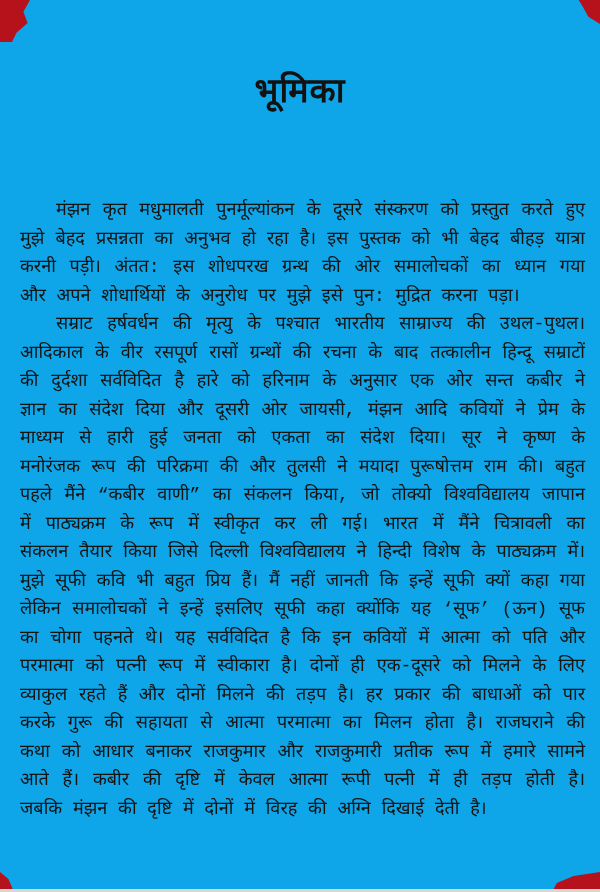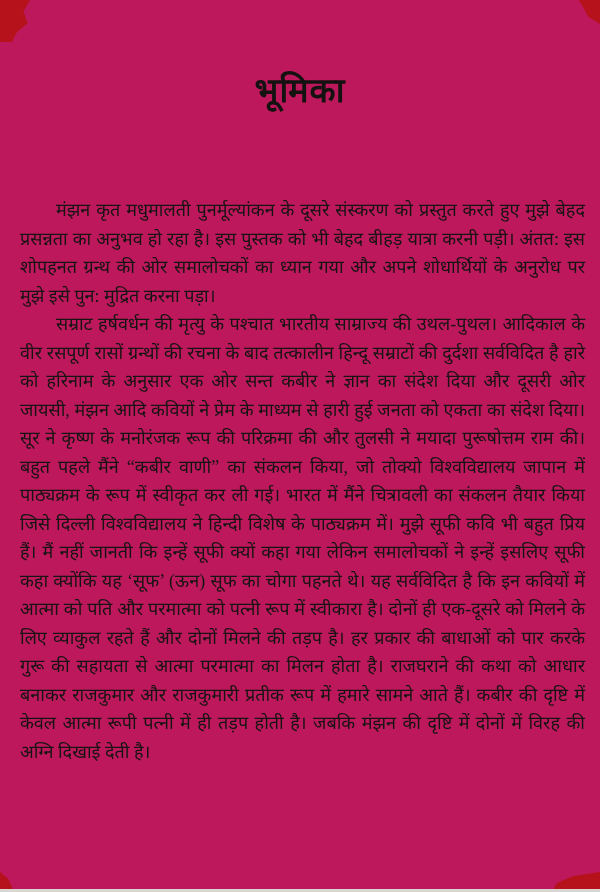--- a/index.html
+++ b/index.html
@@ -5,23 +5,23 @@
   html, body {
     margin: 0;
     padding: 0;
     background: #e8e8e6;
   }
   .page {
     position: relative;
     width: 600px;
     height: 892px;
     margin: 0 auto;
-    background: #be185d;
+    background: #0ea5e9;
     overflow: hidden;
-    font-family: Liberation Serif, serif;
+    font-family: Liberation Mono, monospace;
     color: #161412;
   }
   .page-title {
     margin-top: 66px;
     text-align: center;
     font-size: 34px;
     font-weight: bold;
     letter-spacing: 1px;
     color: #141210;
   }
@@ -75,19 +75,19 @@
 <div class="page">
 
   <div class="corner tl"></div>
   <div class="corner tr"></div>
   <div class="corner bl"></div>
   <div class="corner br"></div>
 
   <h1 class="page-title">भूमिका</h1>
 
   <div class="content">
-    <p>मंझन कृत मधुमालती पुनर्मूल्यांकन के दूसरे संस्करण को प्रस्तुत करते हुए मुझे बेहद प्रसन्नता का अनुभव हो रहा है। इस पुस्तक को भी बेहद बीहड़ यात्रा करनी पड़ी। अंतत: इस शोपहनत ग्रन्थ की ओर समालोचकों का ध्यान गया और अपने शोधार्थियों के अनुरोध पर मुझे इसे पुन: मुद्रित करना पड़ा।</p>
+    <p>मंझन कृत मधुमालती पुनर्मूल्यांकन के दूसरे संस्करण को प्रस्तुत करते हुए मुझे बेहद प्रसन्नता का अनुभव हो रहा है। इस पुस्तक को भी बेहद बीहड़ यात्रा करनी पड़ी। अंतत: इस शोधपरख ग्रन्थ की ओर समालोचकों का ध्यान गया और अपने शोधार्थियों के अनुरोध पर मुझे इसे पुन: मुद्रित करना पड़ा।</p>
     <p>सम्राट हर्षवर्धन की मृत्यु के पश्चात भारतीय साम्राज्य की उथल-पुथल। आदिकाल के वीर रसपूर्ण रासों ग्रन्थों की रचना के बाद तत्कालीन हिन्दू सम्राटों की दुर्दशा सर्वविदित है हारे को हरिनाम के अनुसार एक ओर सन्त कबीर ने ज्ञान का संदेश दिया और दूसरी ओर जायसी, मंझन आदि कवियों ने प्रेम के माध्यम से हारी हुई जनता को एकता का संदेश दिया। सूर ने कृष्ण के मनोरंजक रूप की परिक्रमा की और तुलसी ने मयादा पुरूषोत्तम राम की। बहुत पहले मैंने “कबीर वाणी” का संकलन किया, जो तोक्यो विश्वविद्यालय जापान में पाठ्यक्रम के रूप में स्वीकृत कर ली गई। भारत में मैंने चित्रावली का संकलन तैयार किया जिसे दिल्ली विश्वविद्यालय ने हिन्दी विशेष के पाठ्यक्रम में। मुझे सूफी कवि भी बहुत प्रिय हैं। मैं नहीं जानती कि इन्हें सूफी क्यों कहा गया लेकिन समालोचकों ने इन्हें इसलिए सूफी कहा क्योंकि यह ‘सूफ’ (ऊन) सूफ का चोगा पहनते थे। यह सर्वविदित है कि इन कवियों में आत्मा को पति और परमात्मा को पत्नी रूप में स्वीकारा है। दोनों ही एक-दूसरे को मिलने के लिए व्याकुल रहते हैं और दोनों मिलने की तड़प है। हर प्रकार की बाधाओं को पार करके गुरू की सहायता से आत्मा परमात्मा का मिलन होता है। राजघराने की कथा को आधार बनाकर राजकुमार और राजकुमारी प्रतीक रूप में हमारे सामने आते हैं। कबीर की दृष्टि में केवल आत्मा रूपी पत्नी में ही तड़प होती है। जबकि मंझन की दृष्टि में दोनों में विरह की अग्नि दिखाई देती है।</p>
   </div>
 
   <div class="bottom-edge"></div>
 
 </div>
 
 </body></html>

